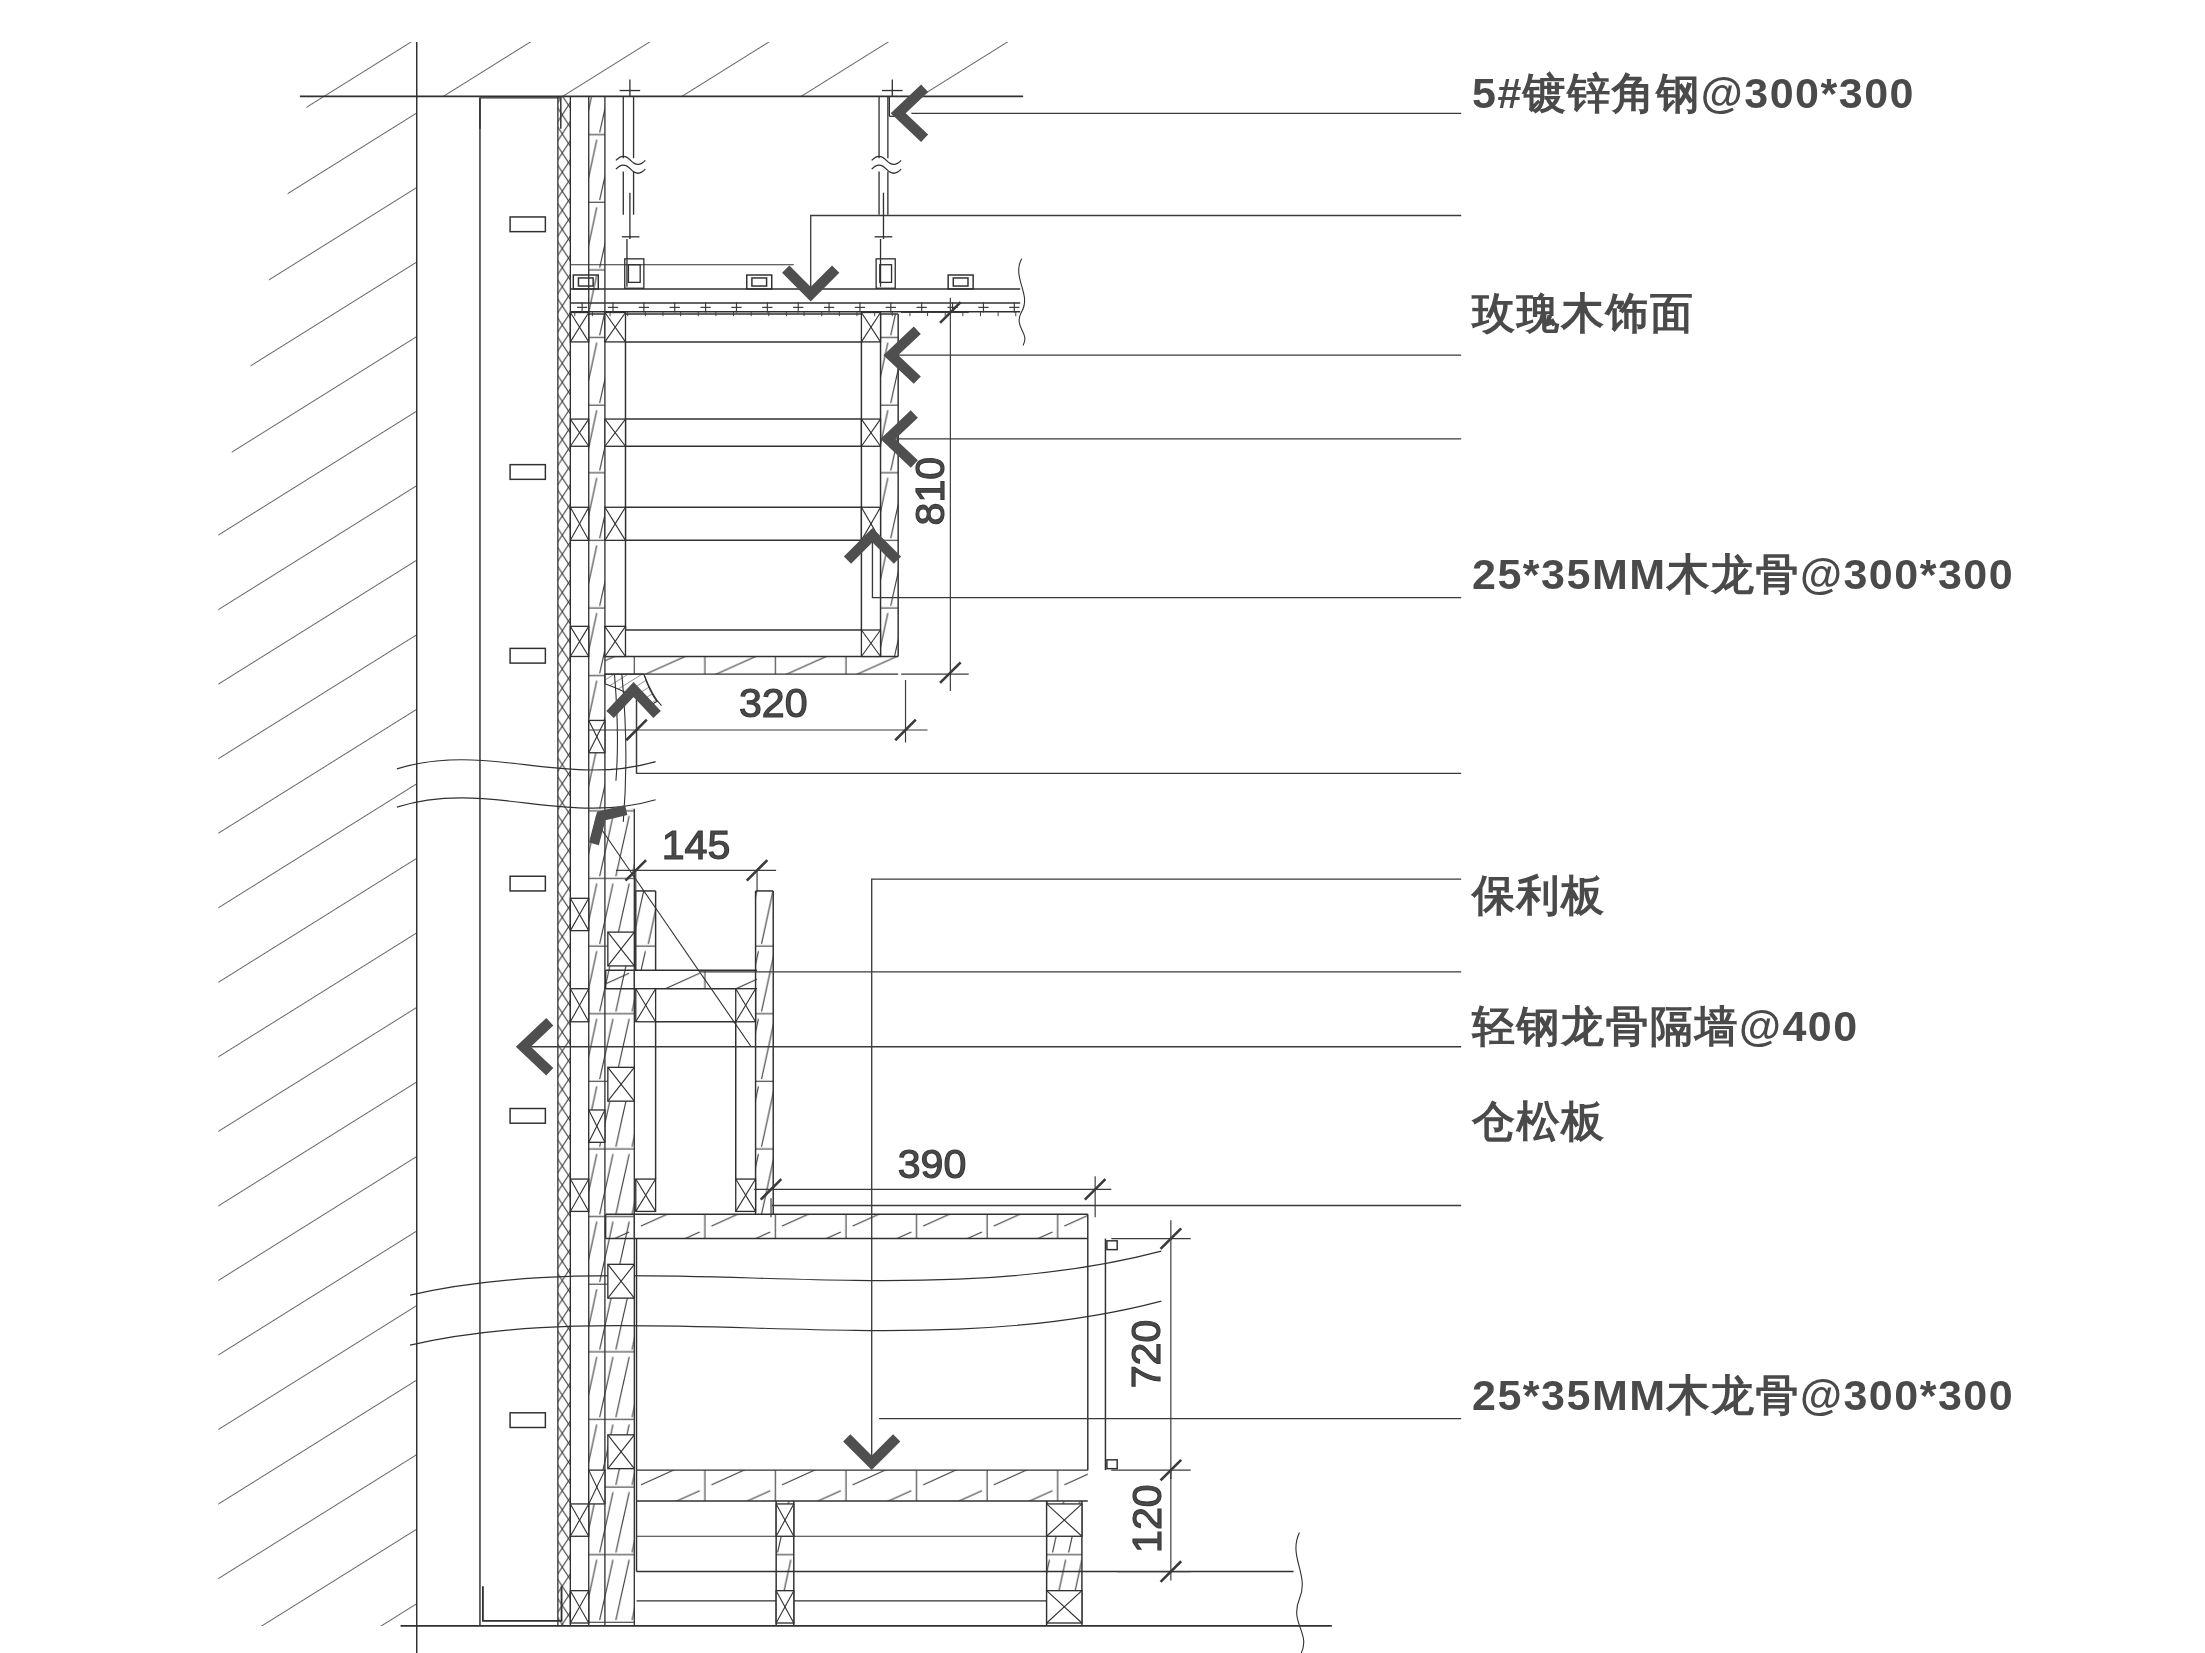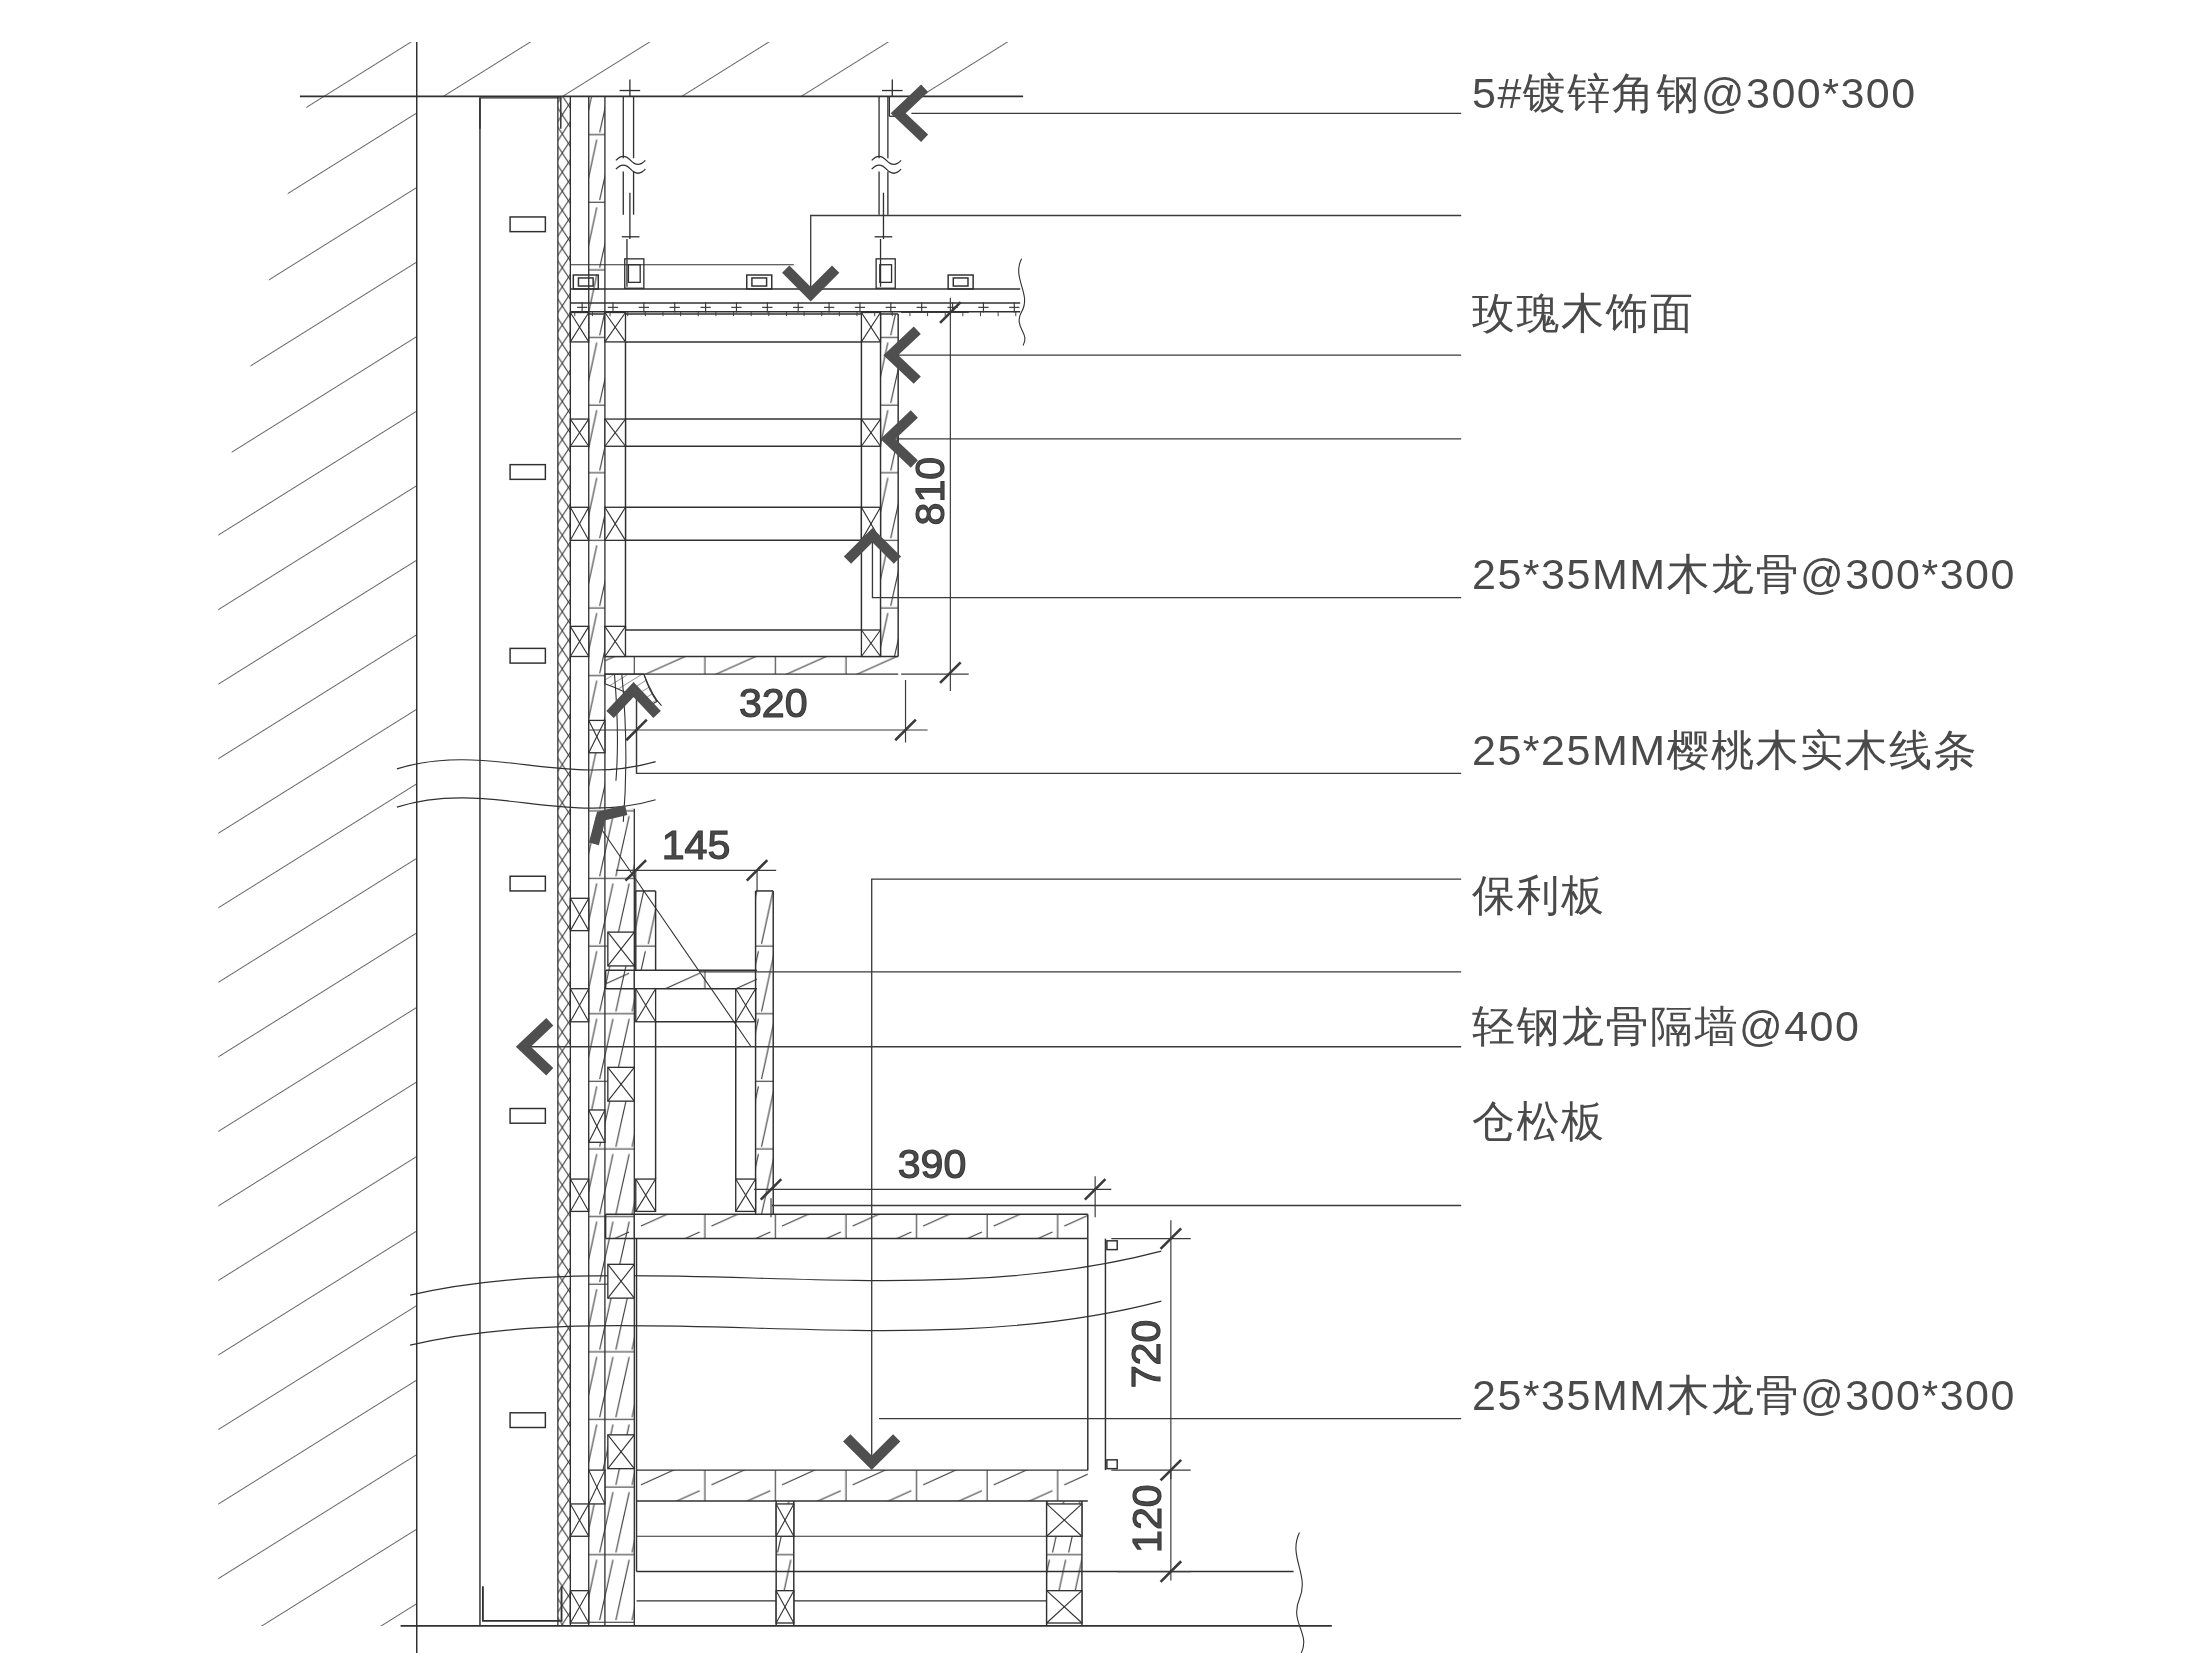--- a/index.html
+++ b/index.html
@@ -3,21 +3,21 @@
 <meta charset="utf-8">
 <style>
   :root{
     --line:#303030; --thin:#3a3a3a; --txt:#4a4a4a; --arrow:#4f4f4f; --bg:#ffffff;
   }
   html,body{margin:0;padding:0;background:var(--bg);}
   .canvas{position:relative;width:2205px;height:1654px;background:var(--bg);overflow:hidden;
           font-family:"Liberation Sans",sans-serif;}
   .canvas svg{position:absolute;left:0;top:0;}
   .lbl{position:absolute;left:1472px;transform:translateY(-54%);white-space:nowrap;
-       font-size:43px;letter-spacing:1.5px;color:var(--txt);}
+       font-size:43px;letter-spacing:1.5px;color:var(--txt);font-weight:bold;}
   .dimtxt{fill:var(--txt);font-size:56px;font-family:"Liberation Sans",sans-serif;}
   line,path,rect,polyline,polygon{vector-effect:none;}
 </style>
 </head>
 <body>
 
 <div class="canvas">
 <svg width="2205" height="1654" viewBox="0 0 3000 2250">
   <defs>
     <pattern id="ph" width="86" height="86" patternUnits="userSpaceOnUse" patternTransform="rotate(58)">
@@ -424,19 +424,18 @@
     <polyline points="830,972 862,938 894,972"></polyline>
     <polyline points="1152,1956 1186,1990 1220,1956"></polyline>
     <polyline points="748,1390 712,1424 748,1458"></polyline>
     <polyline points="852,1102 818,1110 808,1148"></polyline>
   </g>
 </svg>
 
 <div class="lbl" style="top:96px">5#镀锌角钢@300*300</div>
 <div class="lbl" style="top:316px">玫瑰木饰面</div>
 <div class="lbl" style="top:577px">25*35MM木龙骨@300*300</div>
-<div class="lbl" style="top:753px">25*25MM樱桃木实木线条</div>
 <div class="lbl" style="top:898px">保利板</div>
 <div class="lbl" style="top:1029px">轻钢龙骨隔墙@400</div>
 <div class="lbl" style="top:1124px">仓松板</div>
 <div class="lbl" style="top:1398px">25*35MM木龙骨@300*300</div>
 </div>
 
 
 </body></html>

